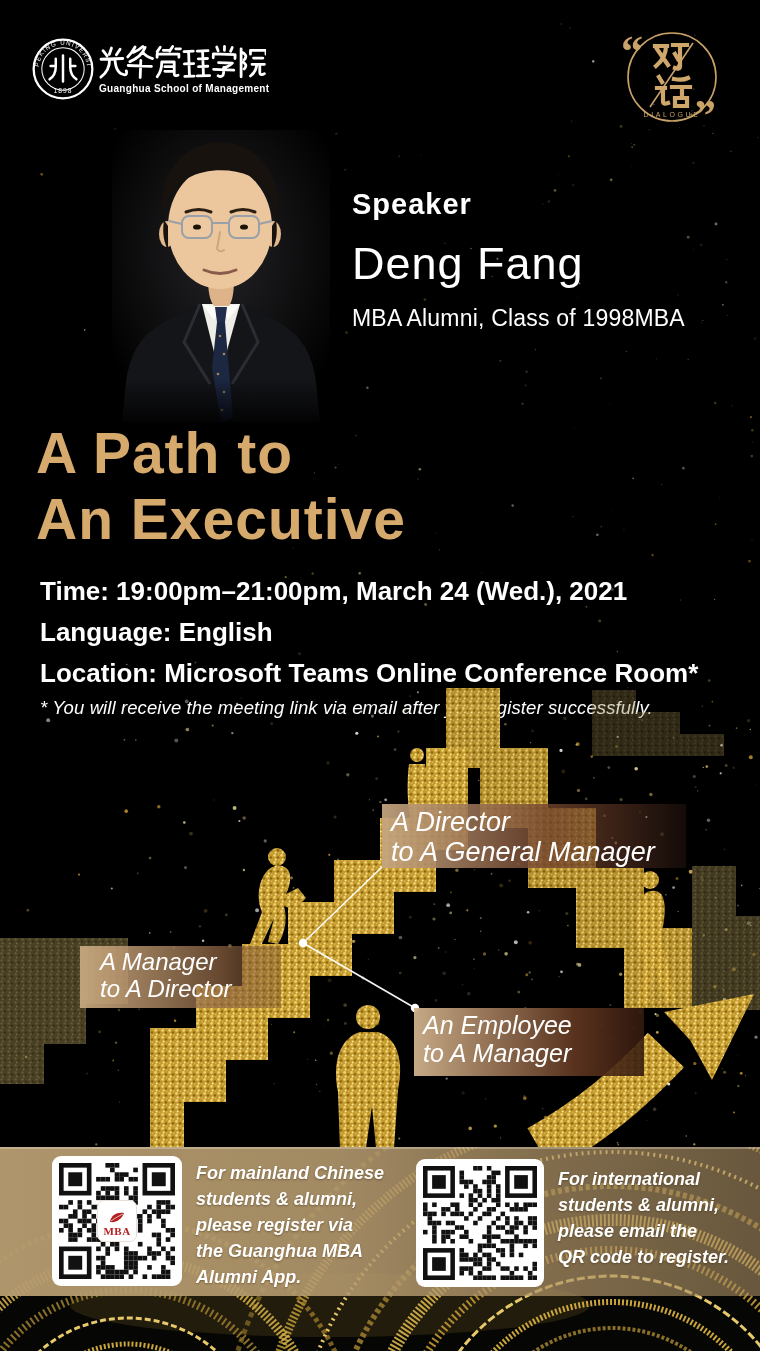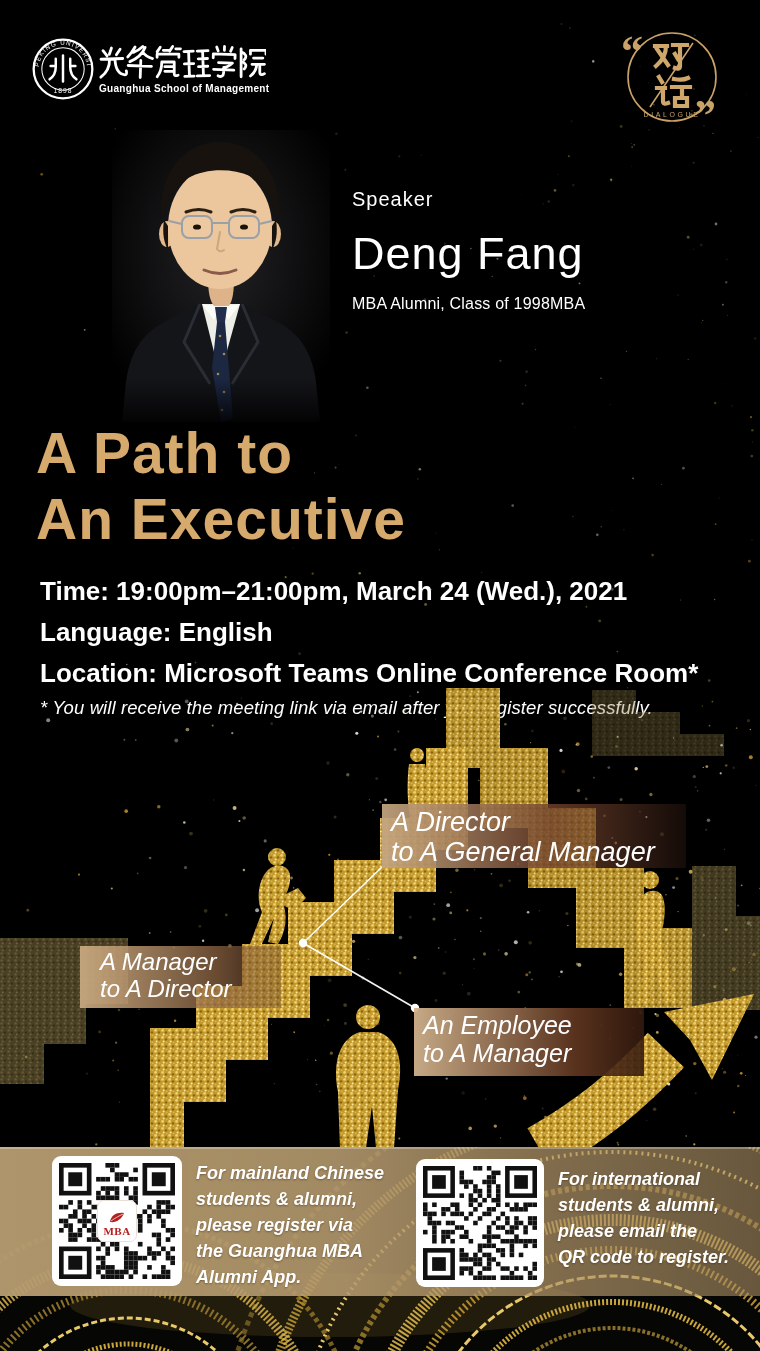--- a/index.html
+++ b/index.html
@@ -5,23 +5,23 @@
   html,body{margin:0;padding:0;background:#000;}
   .poster{position:relative;width:760px;height:1351px;background:#000;overflow:hidden;
           font-family:"Liberation Sans",sans-serif;color:#fff;}
   .abs{position:absolute;}
   svg{display:block;}
   
   .school-en{position:absolute;left:99px;top:83px;font-size:10px;font-weight:bold;
              letter-spacing:.3px;color:#fff;}
   
   .speaker-block{position:absolute;left:352px;top:188px;}
-  .speaker-label{font-size:20px;font-weight:normal;letter-spacing:1px;}
+  .speaker-label{font-size:29px;font-weight:bold;letter-spacing:1px;}
   .speaker-name{font-size:45px;font-weight:400;margin-top:17px;letter-spacing:1px;}
-  .speaker-affil{font-size:16px;font-weight:400;margin-top:15px;letter-spacing:.2px;}
+  .speaker-affil{font-size:23px;font-weight:400;margin-top:15px;letter-spacing:.2px;}
   
   .title-block{position:absolute;left:36px;top:420px;color:#d6a96c;font-weight:bold;
                font-size:57px;line-height:66px;letter-spacing:1px;}
   
   .details-block{position:absolute;left:40px;top:574px;width:710px;}
   .detail-line{font-size:26px;font-weight:bold;line-height:34px;margin-bottom:7px;}
   .detail-note{font-size:18.5px;font-style:italic;font-weight:400;margin-top:7px;letter-spacing:.1px;}
   
   .path-label{position:absolute;color:#fff;font-style:italic;z-index:3;
               padding:3px 9px;line-height:1.12;}

